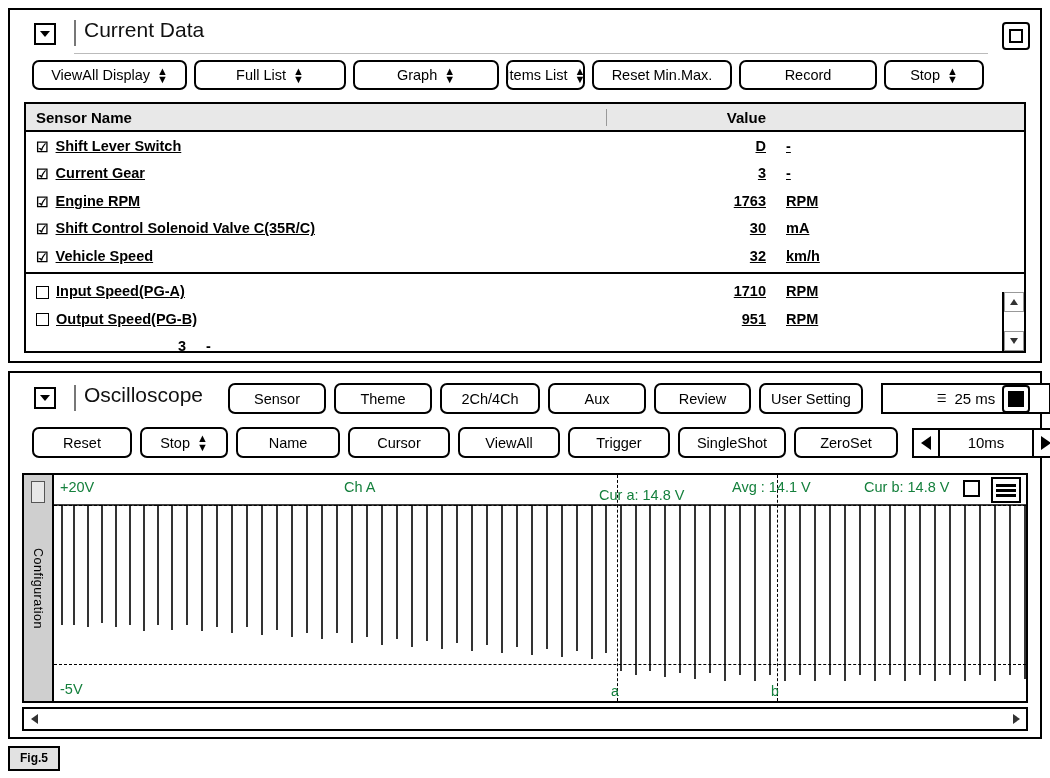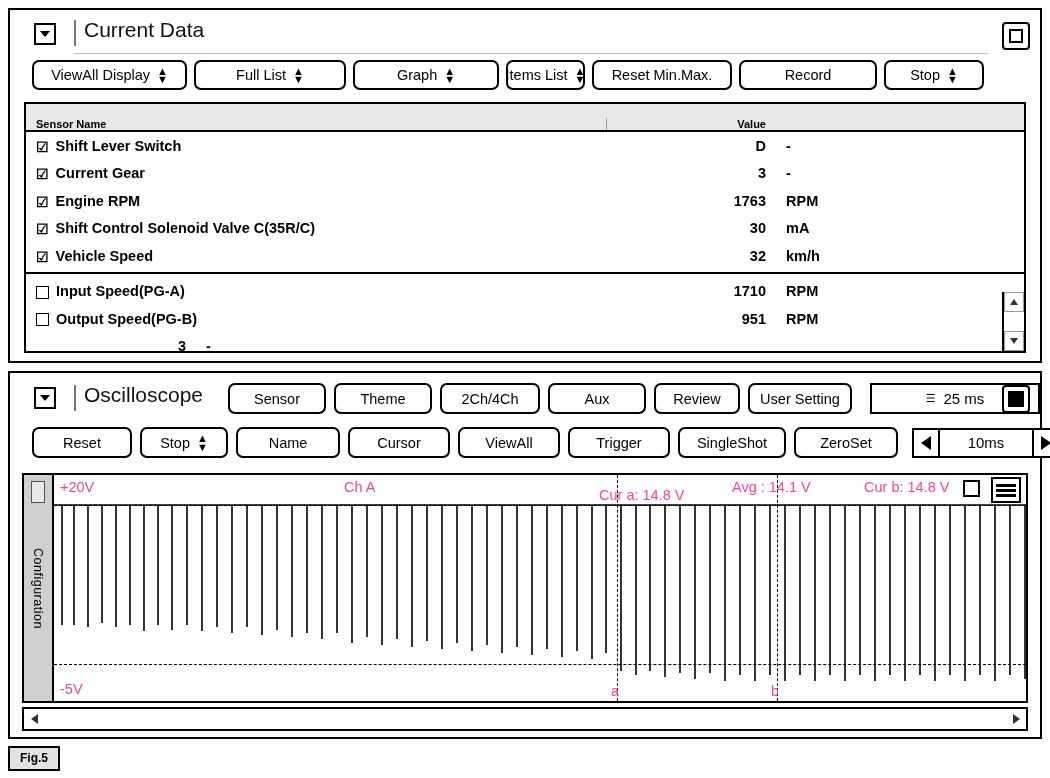--- a/index.html
+++ b/index.html
@@ -145,34 +145,35 @@
     box-sizing: border-box;
     background: #fff;
     overflow: hidden;
   }
   .tbl-head {
     display: flex;
     height: 26px;
     border-bottom: 2px solid #000;
     background: #e8e8e8;
     font-weight: bold;
-    font-size: 11px;
-    align-items: flex-end;
+    font-size: 15px;
+    align-items: center;
   }
   .col-name  { flex: 0 0 580px; padding-left: 10px; box-sizing: border-box; }
   .col-value { flex: 0 0 170px; text-align: right; padding-right: 10px; box-sizing: border-box; border-left: 1px solid #999;}
   .col-unit  { flex: 1 1 auto;  padding-left: 10px; box-sizing: border-box; border-left: 1px solid #999;}
   .col-end   { flex: 0 0 32px; border-left: 1px solid #999; }
 
   .tbl-row {
     display: flex;
     height: 27.5px;
     align-items: center;
     font-size: 14.5px;
     font-weight: bold;
+    text-decoration: underline;
   }
   .tbl-row .col-value, .tbl-row .col-unit, .tbl-row .col-end { border-left: none; }
   .chk {
     width: 13px; height: 13px;
     border: 1.5px solid #000;
     display: inline-flex;
     align-items: center;
     justify-content: center;
     margin-right: 7px;
     box-sizing: border-box;
@@ -326,21 +327,21 @@
   }
   #scope-canvas {
     position: relative;
     flex: 1 1 auto;
     overflow: hidden;
     background: #fff;
   }
   .scope-label {
     position: absolute;
     font-size: 14.5px;
-    color: #ec4899;
+    color: #15803d;
     white-space: nowrap;
   }
   #lbl-plus20 { left: 6px; top: 4px; }
   #lbl-minus5 { left: 6px; bottom: 4px; }
   #lbl-cha    { left: 290px; top: 4px; }
   #lbl-cura   { left: 545px; top: 12px; }
   #lbl-avg    { left: 678px; top: 4px; }
   #lbl-curb   { left: 810px; top: 4px; }
   #lbl-a { left: 557px; bottom: 2px; font-size: 14px; }
   #lbl-b { left: 717px; bottom: 2px; font-size: 14px; }
@@ -581,21 +582,21 @@
           </div>
         <div class="btn" style="width:98px">
             <span>Theme</span>
           </div>
         <div class="btn" style="width:100px">
             <span>2Ch/4Ch</span>
           </div>
         <div class="btn" style="width:98px">
             <span>Aux</span>
           </div>
-        <div class="btn" style="width:86px">
+        <div class="btn" style="width:97px">
             <span>Review</span>
           </div>
         <div class="btn" style="width:104px">
             <span>User Setting</span>
           </div>
         <div class="time-box" style="margin-left:10px">
           <span class="mini-icon">☰</span>
           <span>25 ms</span>
         </div>
       </div>

